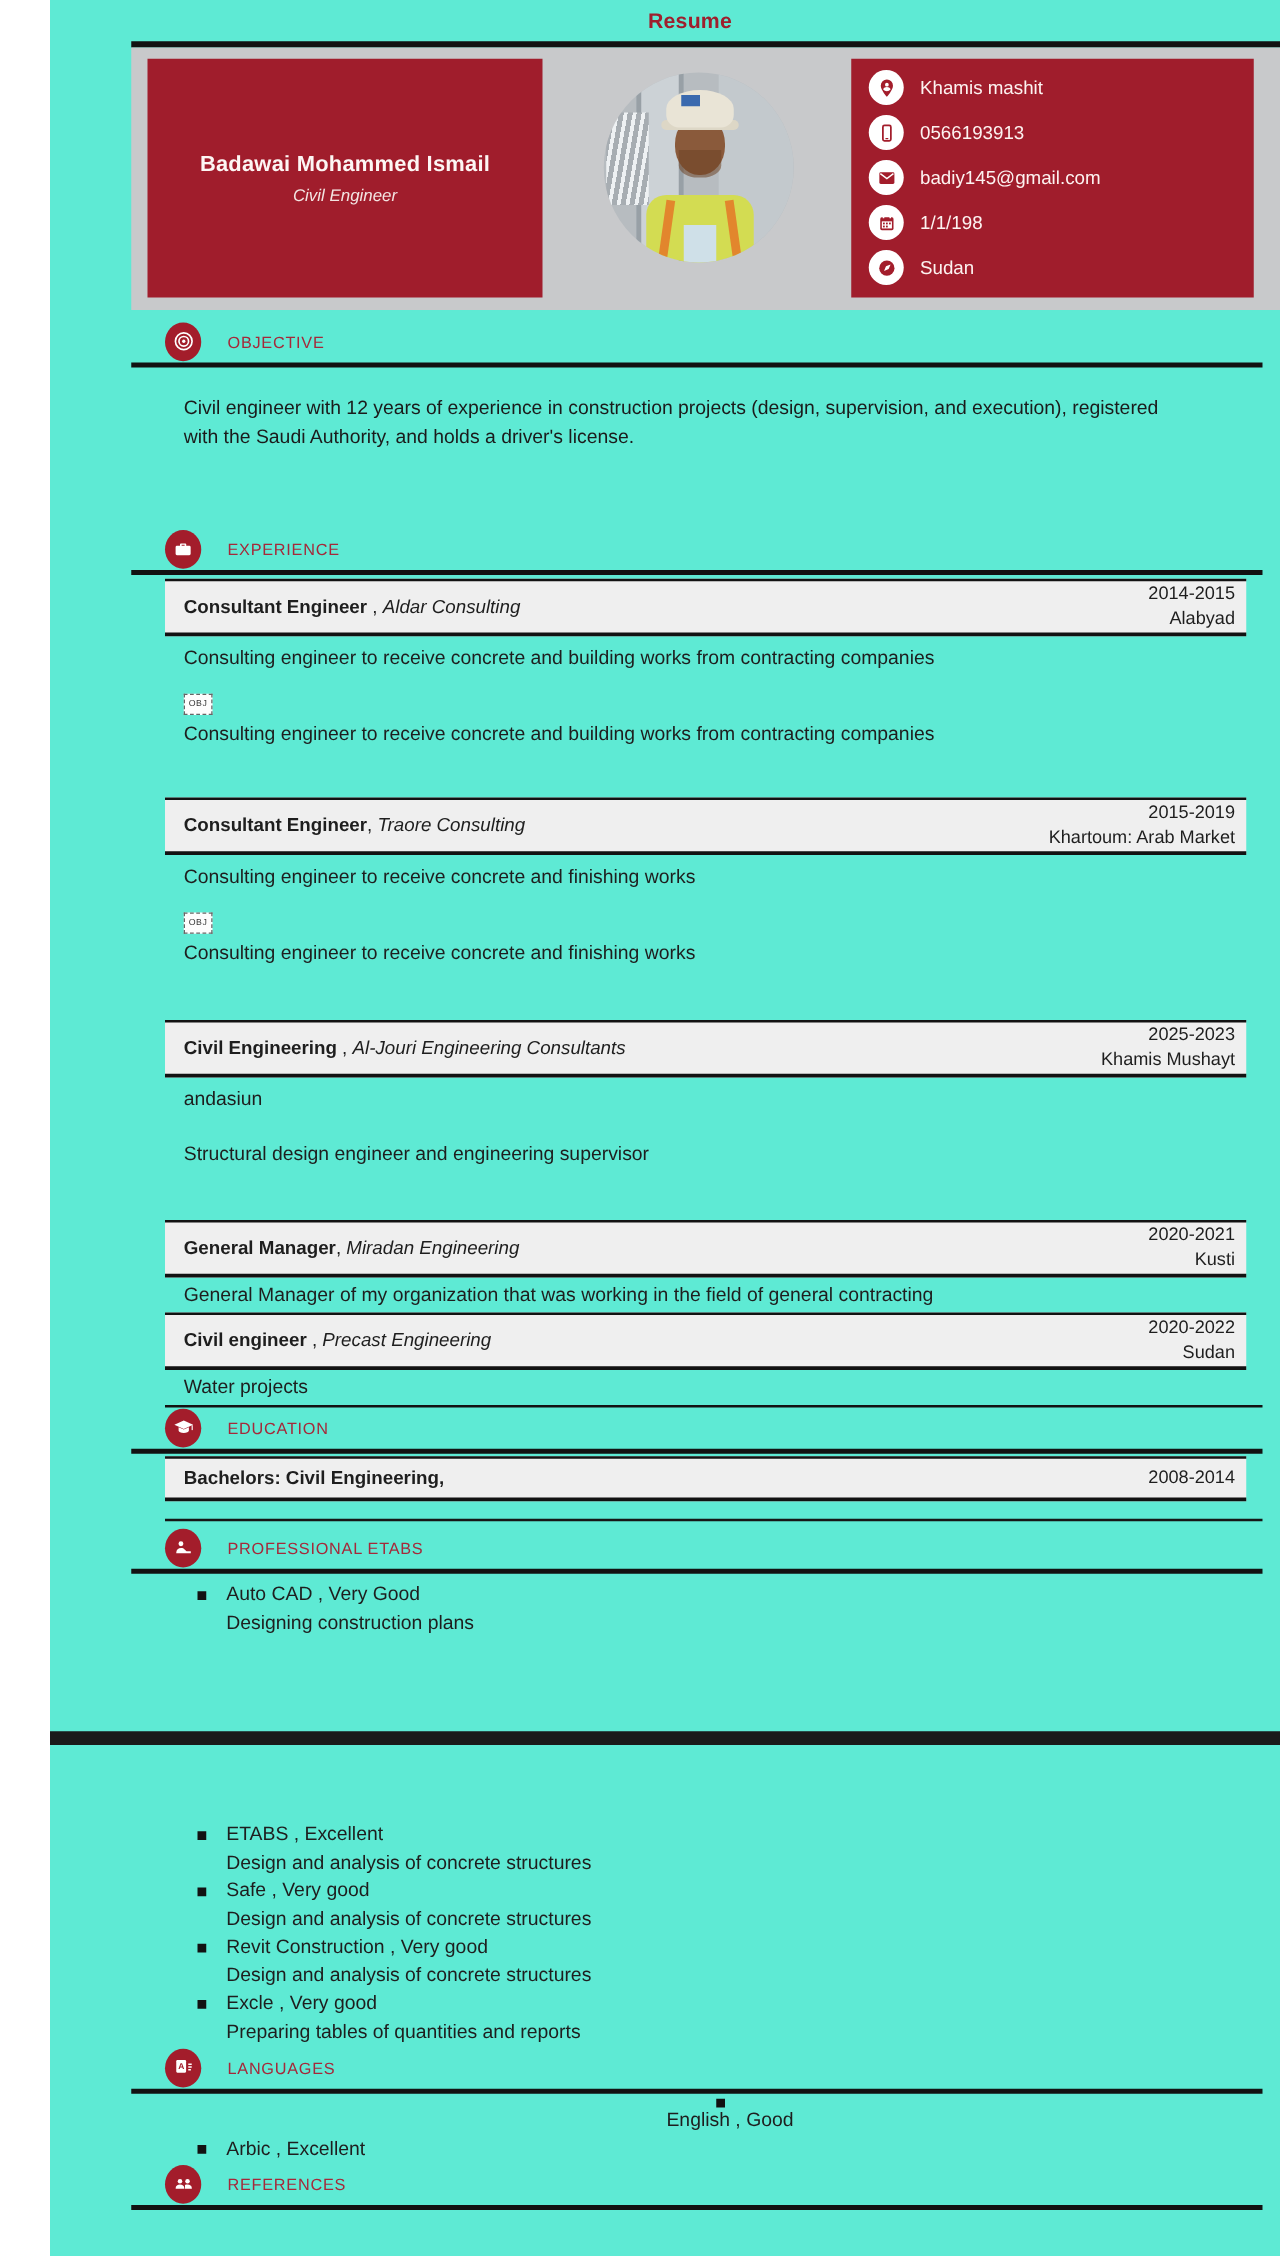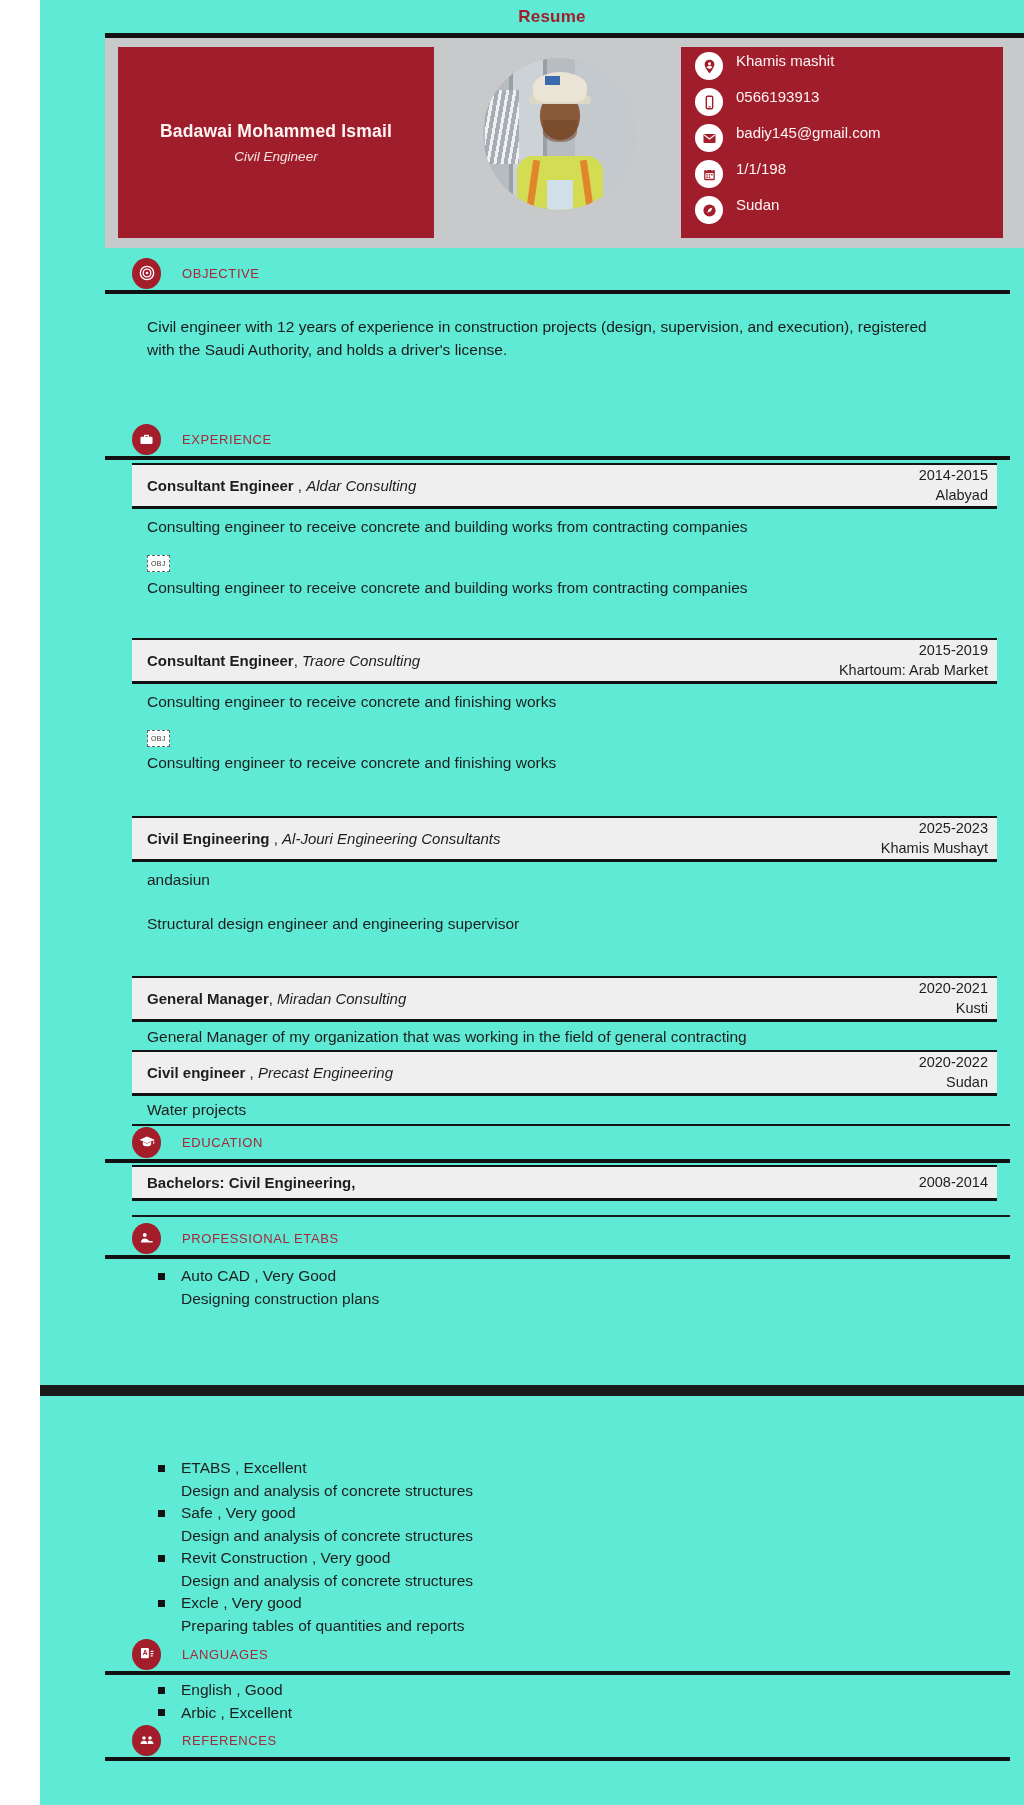--- a/index.html
+++ b/index.html
@@ -8,21 +8,21 @@
 
   
   .doc-title { padding-top:7px; height:27px; text-align:center; font-size:17px; font-weight:bold; color:#9e1f2d; letter-spacing:.2px; }
   .top-bar { margin:6px 0 0 65px; width:920px; height:5px; background:#121212; }
   .id-band { position:relative; margin-left:65px; width:920px; height:210px; background:#c8c9cb; }
   .name-block { position:absolute; left:13px; top:9px; width:316px; height:191px; background:#a01d2c;
                 display:flex; flex-direction:column; align-items:center; justify-content:center; color:#fdf6f4; }
   .name-block .nm { font-size:17.5px; font-weight:bold; letter-spacing:.2px; }
   .name-block .rl { font-size:13.5px; font-style:italic; margin-top:7px; color:#f3e4e2; }
   .contact-block { position:absolute; left:576px; top:9px; width:322px; height:191px; background:#a01d2c; padding-top:5px; }
-  .c-row { height:36px; display:flex; align-items:flex-start; padding-left:14px; }
+  .c-row { height:36px; display:flex; align-items:center; padding-left:14px; }
   .c-ico { width:28px; height:28px; border-radius:50%; background:#fff; display:flex; align-items:center; justify-content:center; flex:0 0 28px; }
   .c-ico svg { display:block; }
   .c-val { margin-left:13px; color:#fdf3f1; font-size:15px; }
 
   
   .photo { position:absolute; left:378px; top:20px; width:152px; height:152px; border-radius:50%; overflow:hidden; background:#b7bcc0; }
   .ph-wall { position:absolute; right:0; top:0; width:60px; height:100%; background:#c3c9cd; }
   .ph-door { position:absolute; left:26px; top:0; width:38px; height:100%; background:#ccd2d6; border-left:4px solid #98a0a6; border-right:4px solid #98a0a6; }
   .ph-blind { position:absolute; left:2px; top:32px; width:34px; height:74px; background:repeating-linear-gradient(100deg,#eef1f3 0 3px,#a7adb2 3px 7px); }
   .ph-vest { position:absolute; left:34px; bottom:-8px; width:86px; height:62px; background:#d3dc52; border-radius:16px 16px 0 0; }
@@ -80,21 +80,21 @@
   .mt-row5 { margin-top:2px; }
   .mt-water { margin-top:3px; }
   .mt-edu-head { margin-top:1px; }
   .mt-edu-row { margin-top:2px; }
   .mt-thin { margin-top:14px; }
   .mt-skl-head { margin-top:6px; }
   .mt-skl1 { margin-top:6px; }
   .mt-sep { margin-top:75px; }
   .mt-page2 { padding-top:61px; }
   .mt-lang-head { margin-top:2px; }
-  .mt-lang1 { margin-top:4px; }
+  .mt-lang1 { margin-top:4px;flex-direction:column; }
   .mt-ref-head { margin-top:1px; }
 </style>
 </head>
 <body>
 
 <div class="page">
 
   <div class="doc-title">Resume</div>
   <div class="top-bar"></div>
 
@@ -236,21 +236,21 @@
       <div class="xp-dates">
           <div>2025-2023</div>
           <div>Khamis Mushayt</div>
         </div>
     </div>
     <div class="xp-body mt-body">andasiun</div>
     <div class="xp-body mt-body-far">Structural design engineer and engineering supervisor</div>
 
     
     <div class="xp-row mt-row4">
-      <div class="xp-title"><b>General Manager</b><span>, </span><i>Miradan Consulting</i></div>
+      <div class="xp-title"><b>General Manager</b><span>, </span><i>Miradan Engineering</i></div>
       <div class="xp-dates">
           <div>2020-2021</div>
           <div>Kusti</div>
         </div>
     </div>
     <div class="xp-body mt-body-tight">General Manager of my organization that was working in the field of general contracting</div>
 
     
     <div class="xp-row mt-row5">
       <div class="xp-title"><b>Civil engineer</b><span> , </span><i>Precast Engineering</i></div>

